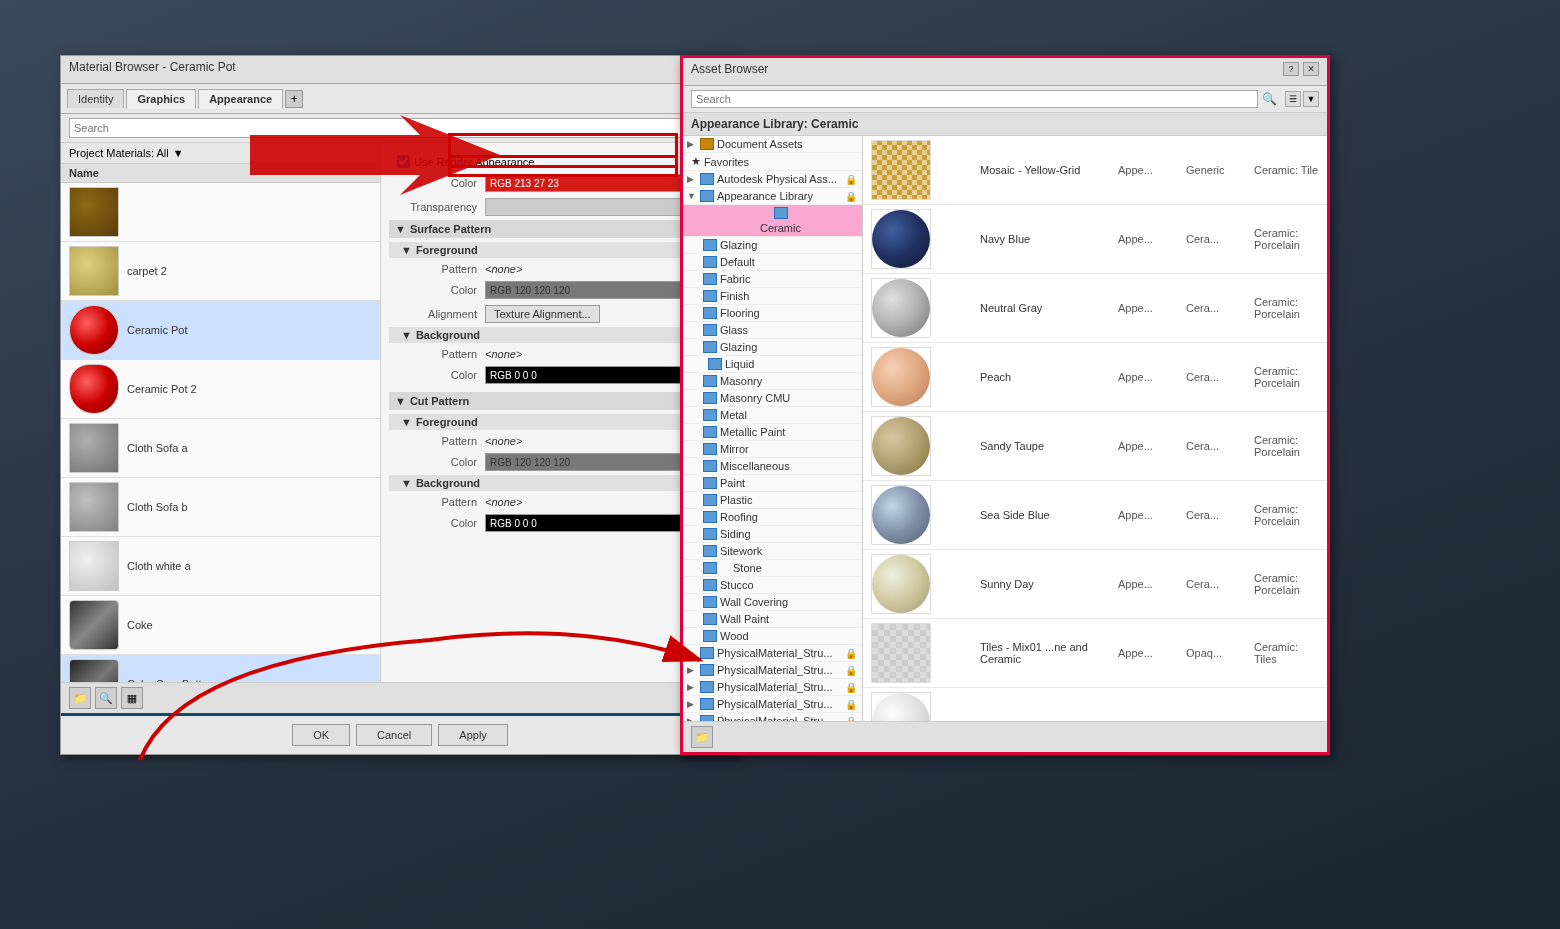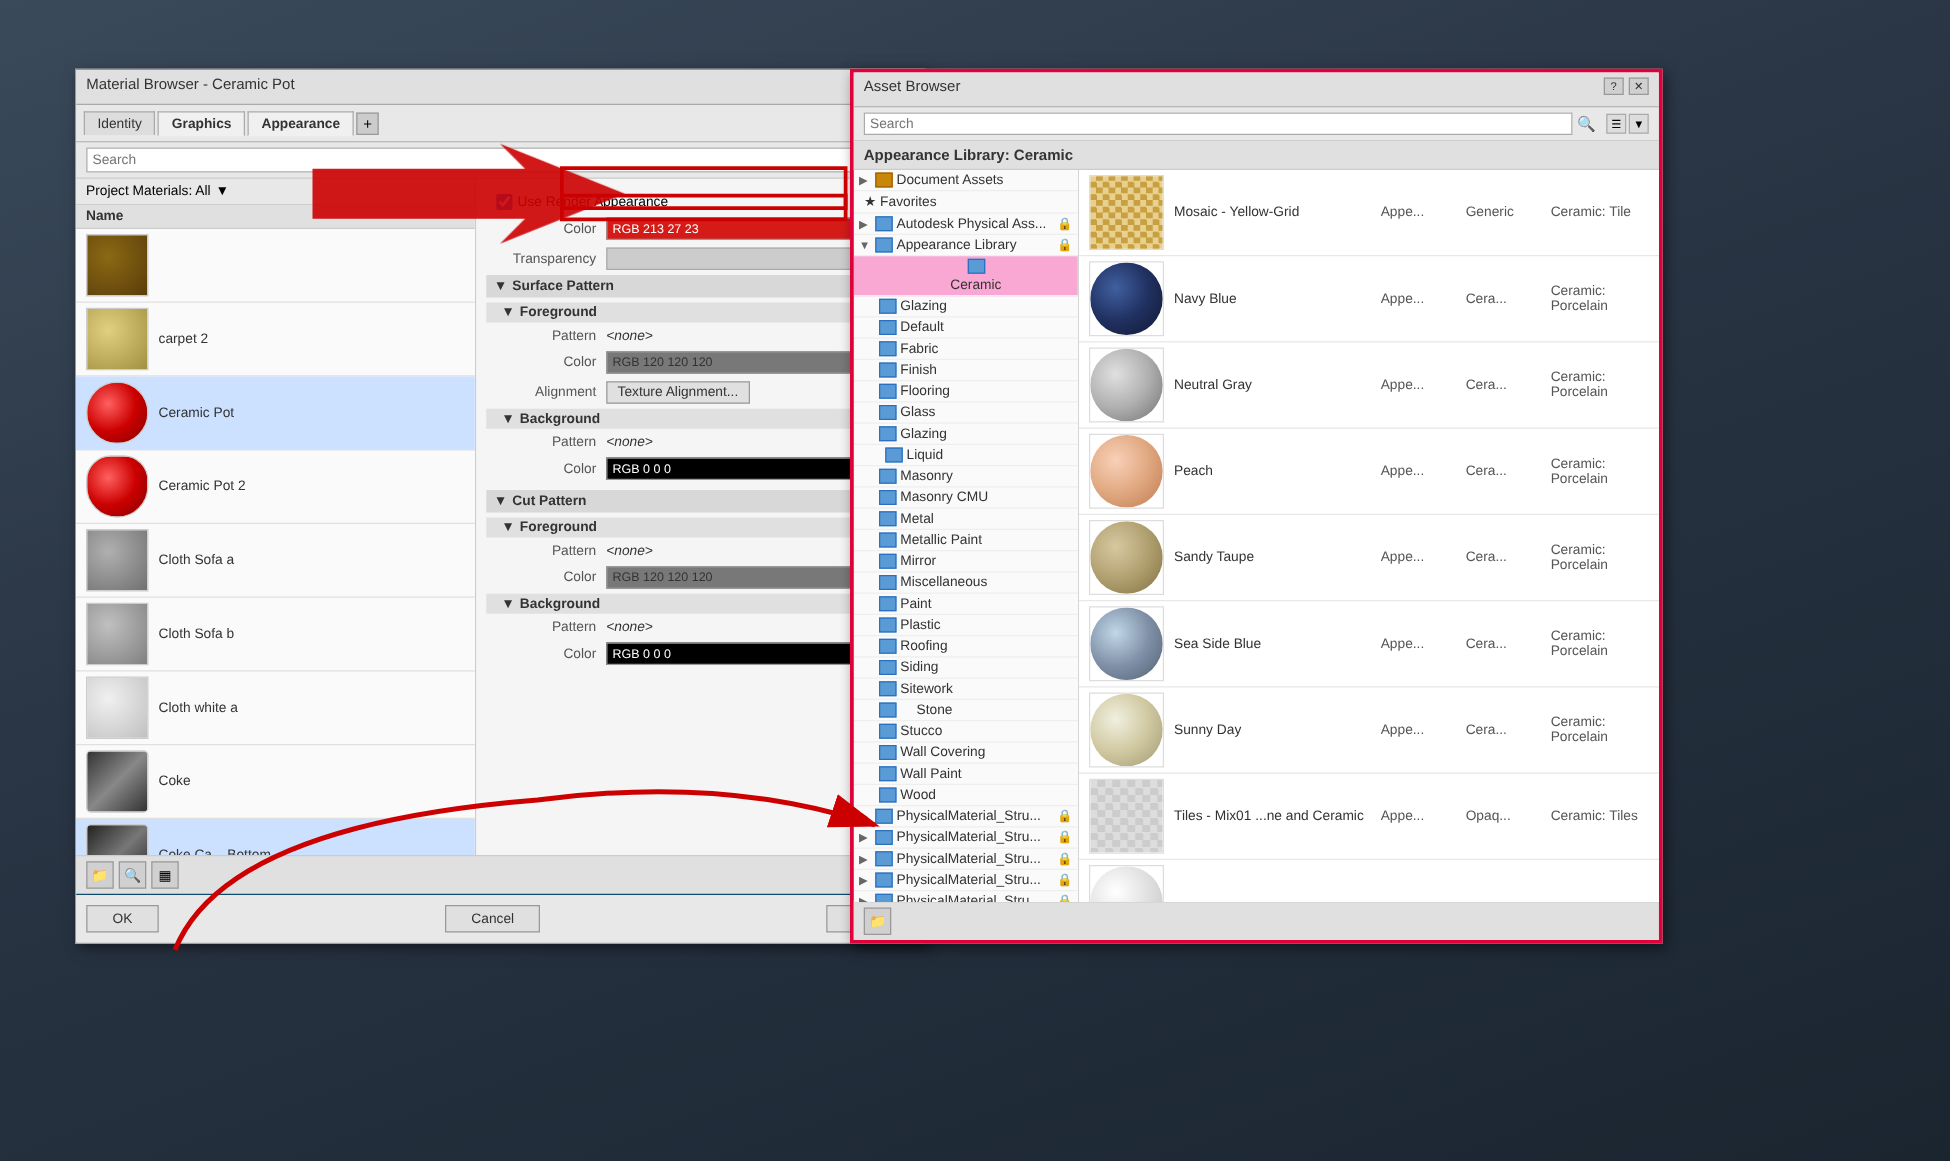--- a/index.html
+++ b/index.html
@@ -271,25 +271,25 @@
       display: flex;
       align-items: center;
       gap: 4px;
       padding: 4px 8px;
       font-size: 11px;
     }
 
     
     .button-bar {
       display: flex;
-      justify-content: space-between;
+      justify-content: center;
       gap: 6px;
       padding: 8px;
       background: #e8e8e8;
-      border-top: 1px solid #0c4a6e;
+      border-top: 3px solid #0c4a6e;
     }
 
     .dialog-btn {
       padding: 4px 20px;
       border: 1px solid #999;
       background: #e0e0e0;
       cursor: pointer;
       font-size: 11px;
       color: #333;
     }
@@ -483,20 +483,21 @@
       overflow: hidden;
       display: flex;
       align-items: center;
       justify-content: center;
     }
 
     .asset-name {
       flex: 2;
       font-size: 11px;
       color: #333;
+      margin-left: 41px;
     }
 
     .asset-aspect {
       width: 60px;
       font-size: 11px;
       color: #555;
     }
 
     .asset-type {
       width: 60px;

